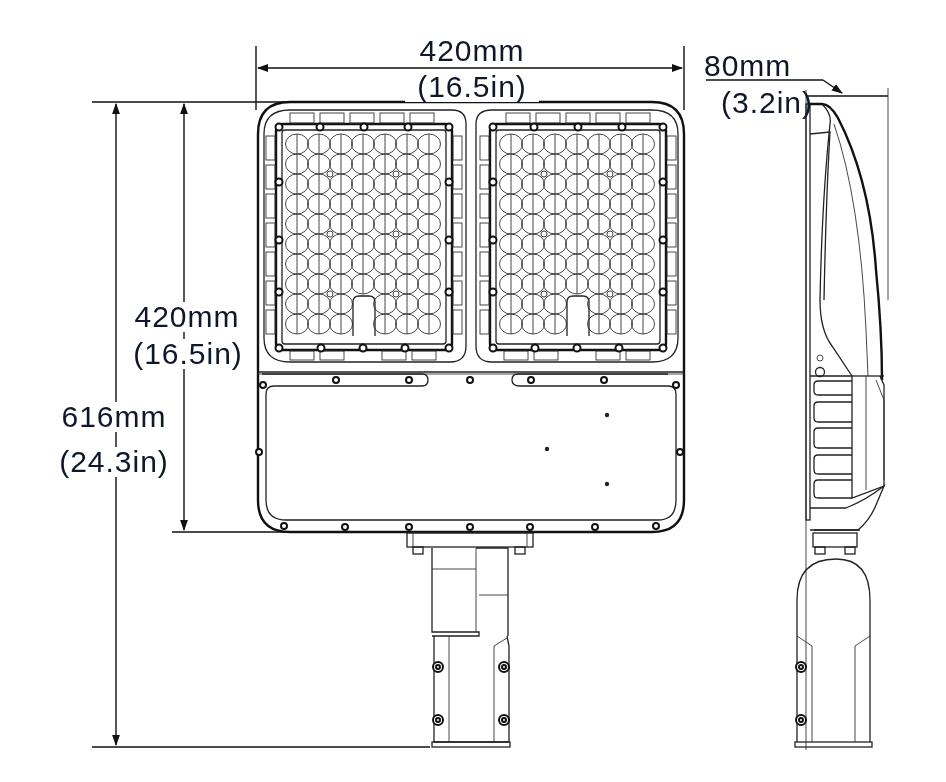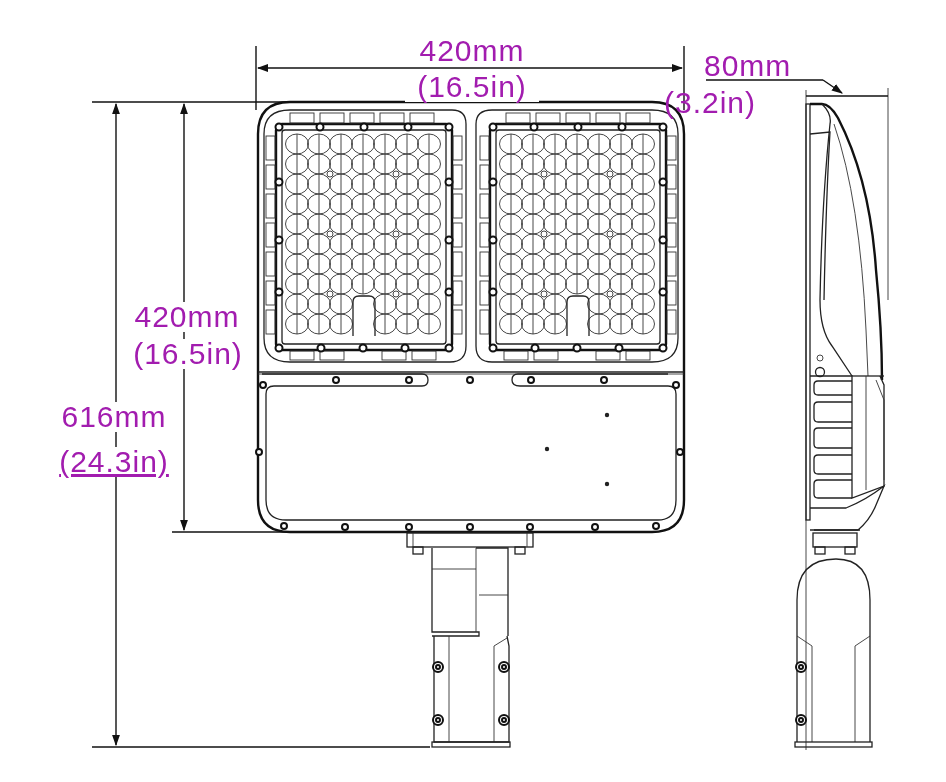--- a/index.html
+++ b/index.html
@@ -1,18 +1,18 @@
 <!DOCTYPE html>
 <html><head>
 <meta charset="utf-8">
 <style>
   html, body { margin: 0; padding: 0; background: #ffffff; }
   body { width: 946px; height: 782px; overflow: hidden; position: relative; font-family: "Liberation Sans", sans-serif; }
   #drawing { position: absolute; left: 0; top: 0; width: 946px; height: 782px; }
-  .dim-label { position: absolute; color: #a21caf; font-family: "Liberation Sans", sans-serif; font-size: 30px; line-height: 30px; letter-spacing: 1px; white-space: nowrap; text-align: center; background: #fff; }
+  .dim-label { position: absolute; color: #0f172a; font-family: "Liberation Sans", sans-serif; font-size: 30px; line-height: 30px; letter-spacing: 1px; white-space: nowrap; text-align: center; background: #fff; }
   .ln { fill: none; stroke: #222; stroke-width: 1.3; }
   .lnb { fill: none; stroke: #111; stroke-width: 2.4; }
   .lnt { fill: none; stroke: #333; stroke-width: 0.9; }
   .dim { fill: none; stroke: #111; stroke-width: 1.4; }
   .arrow { fill: #111; }
   .screw { fill: #fff; stroke: #111; stroke-width: 2; }
   .dot { fill: #222; }
 </style>
 </head>
 <body>
@@ -345,29 +345,29 @@
 <div class="dim-label" style="left:407px; top:36px; width:130px;">
   <div>420mm</div>
 </div>
 <div class="dim-label" style="left:405px; top:72px; width:134px;">
   <div>(16.5in)</div>
 </div>
 
 <div class="dim-label" style="left:704px; top:51px; background:transparent; text-align:left;">
   <div>80mm</div>
 </div>
-<div class="dim-label" style="left:664px; top:88px; background:transparent; text-align:left;">
+<div class="dim-label" style="left:721px; top:88px; background:transparent; text-align:left;">
   <div>(3.2in)</div>
 </div>
 
 <div class="dim-label" style="left:128px; top:302px; width:118px; background:transparent;">
   <div style="background:#fff;">420mm</div>
 </div>
 <div class="dim-label" style="left:124px; top:339px; width:128px;">
   <div>(16.5in)</div>
 </div>
 
 <div class="dim-label" style="left:54px; top:402px; width:120px;">
   <div>616mm</div>
 </div>
-<div class="dim-label" style="left:50px; top:447px; width:128px;text-decoration:underline;">
+<div class="dim-label" style="left:50px; top:447px; width:128px;">
   <div>(24.3in)</div>
 </div>
 
 </body></html>

